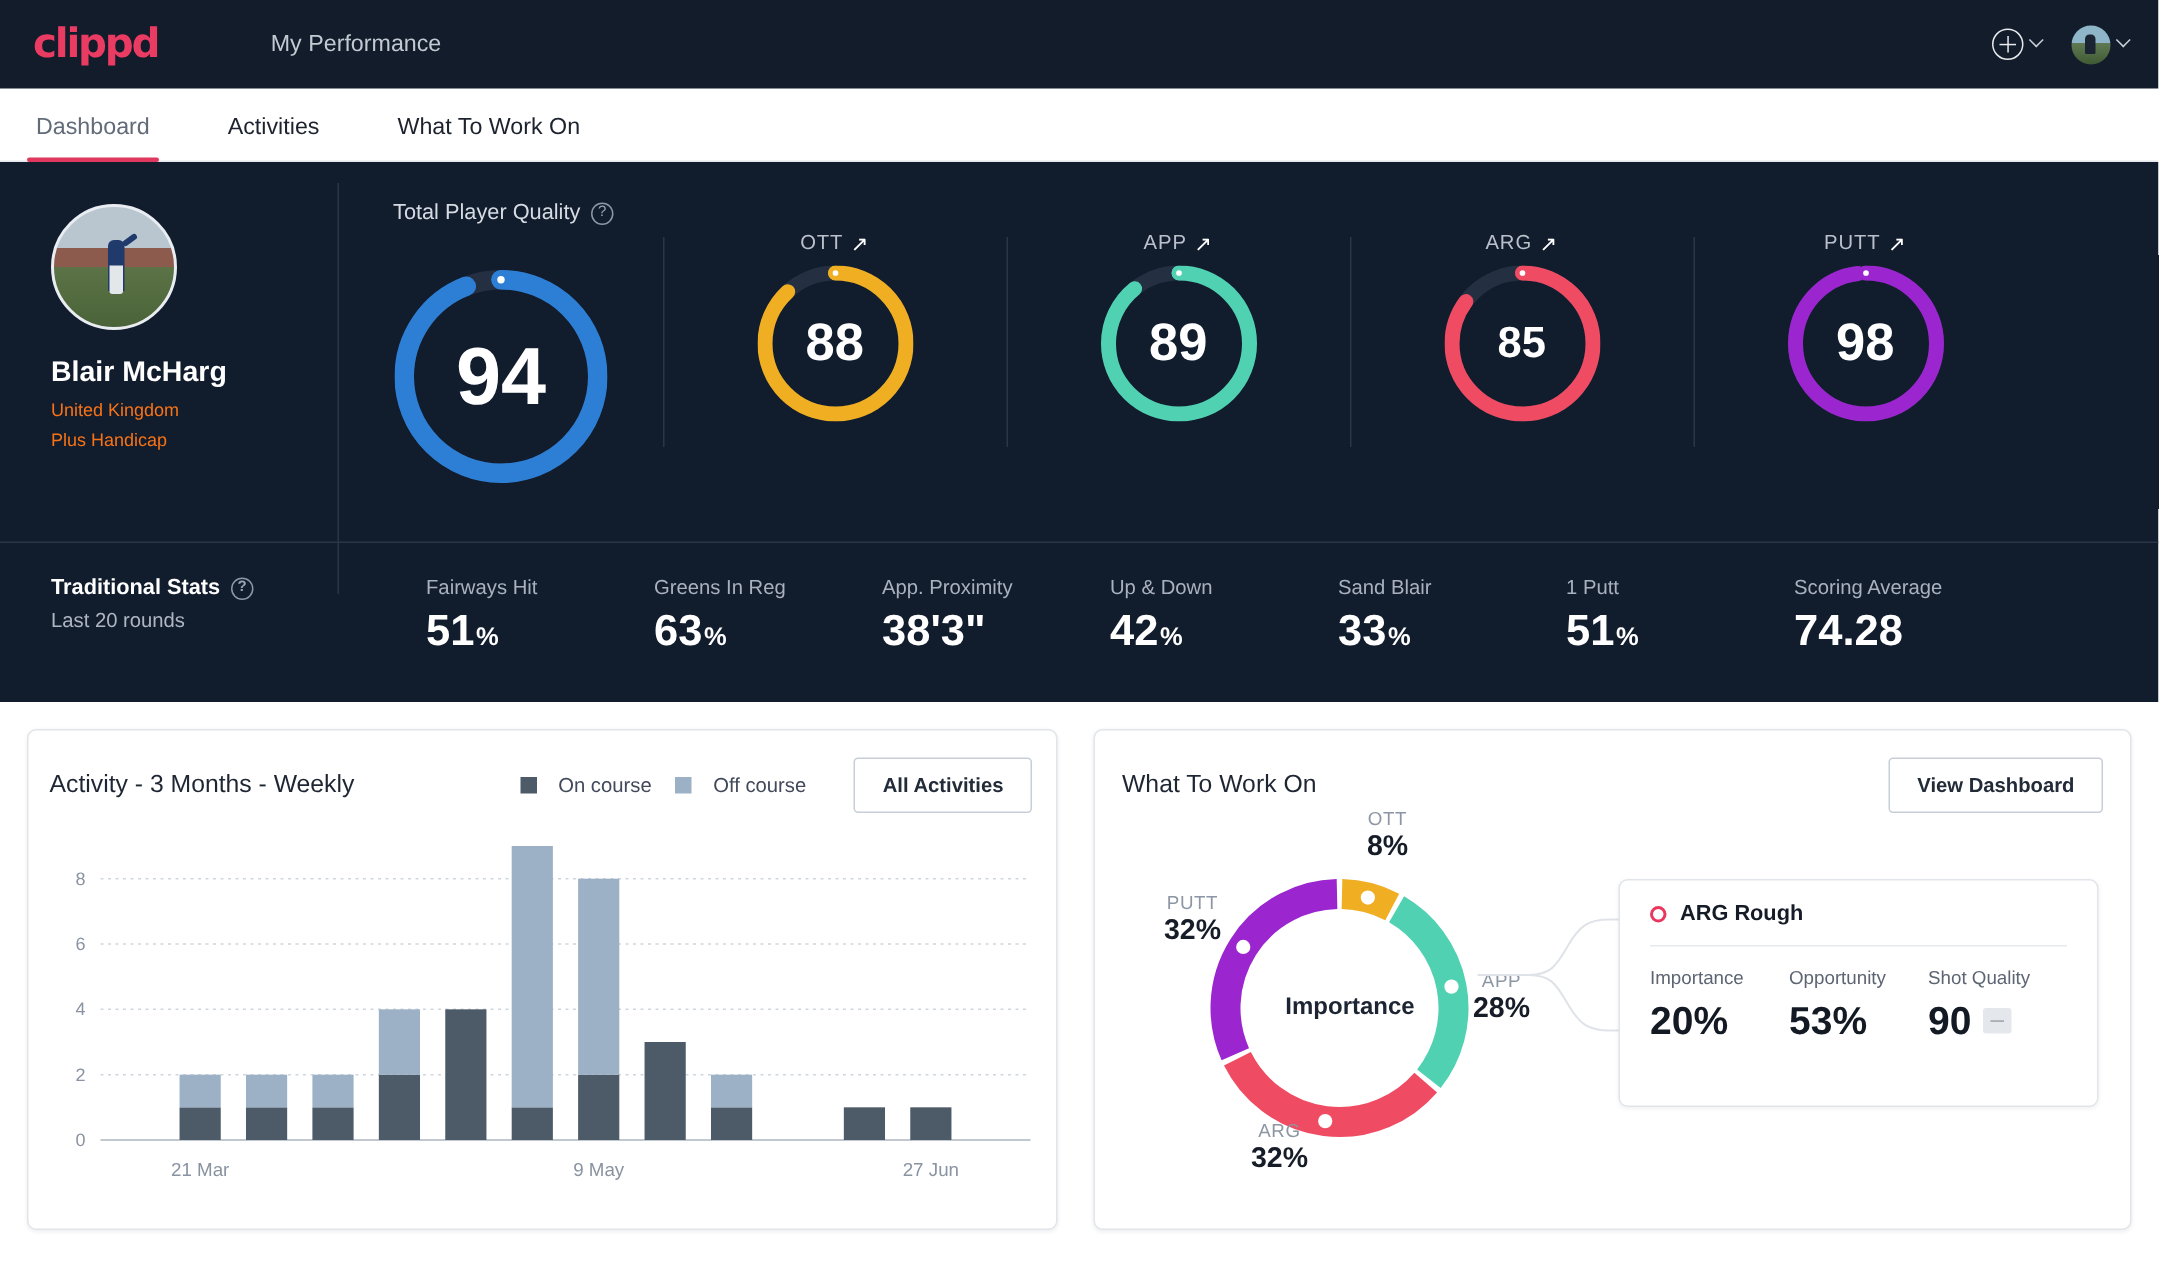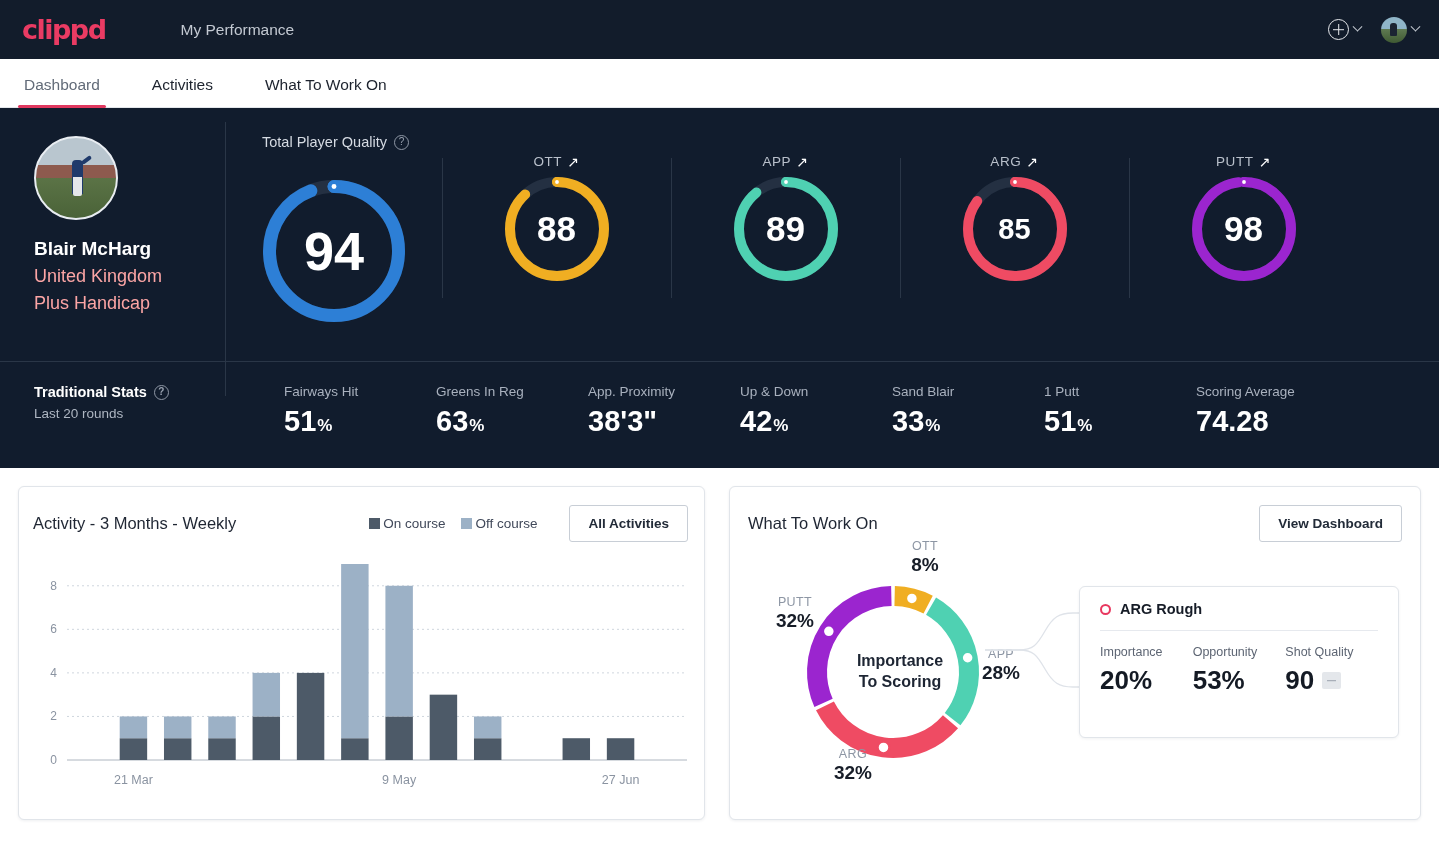--- a/index.html
+++ b/index.html
@@ -88,21 +88,21 @@
   }
   .avatar-lg .fig::after {
     content:""; position:absolute; left:1px; top:17px; width:9px; height:19px;
     background:#e4e7ea; border-radius:0 0 2px 2px;
   }
   .avatar-lg .arm {
     position:absolute; left:45px; top:20px; width:11px; height:4px;
     background:#1f3a6b; transform: rotate(-36deg); border-radius:2px;
   }
   .pname { color:#fff; font-size:19px; font-weight:bold; margin-top:18px; }
-  .pmeta { color:#fca5a5; font-size:18px; margin-top:6px; }
+  .pmeta { color:#f97316; font-size:12px; margin-top:6px; }
 
   .gauges { flex: 1; padding-top: 26px; position: relative; }
   .tpq-label {
     display:flex; align-items:center; gap:7px; margin-left:36px;
     color:#d6dbe3; font-size:14.5px;
   }
   .qmark {
     width:15px; height:15px; border-radius:50%; border:1.3px solid #8e97a5;
     color:#9aa3b1; font-size:10px; display:flex; align-items:center;
     justify-content:center; line-height:1;
@@ -151,21 +151,21 @@
   .bottom { display:flex; gap:24px; padding: 18px 18px 0 18px; }
   .card {
     background:#fff; border:1px solid #e1e5ea; border-radius:6px;
     box-shadow:0 1px 3px rgba(20,30,50,.07);
   }
   .card-activity { width: 687px; height: 334px; padding: 18px 16px 10px 14px; }
   .card-wtwo { width: 692px; height: 334px; padding: 18px 18px 10px 18px; position:relative; }
   .card-head { display:flex; align-items:center; }
   .card-title { font-size:16.5px; color:#1f2633; }
   .legend { display:flex; align-items:center; gap:16px; margin-left:auto; }
-  .legend-item { display:flex; align-items:center; gap:3px; font-size:13.5px; color:#41495a; }
+  .legend-item { display:flex; align-items:center; gap:14px; font-size:13.5px; color:#41495a; }
   .swatch { width:11px; height:11px; }
   .btn-outline {
     margin-left:16px; border:1px solid #c8ced6; border-radius:3px;
     padding:10px 18px; font-size:13.5px; color:#222b38; background:#fff;
     font-weight:bold; cursor:pointer;
   }
   .btn-wrap-right { margin-left:auto; }
 
   .chart-area { position:relative; margin-top: 14px; height: 250px; }
 
@@ -435,21 +435,20 @@
     <div class="card-head">
       <div class="card-title">What To Work On</div>
       <div class="btn-wrap-right">
         <button class="btn-outline">View Dashboard</button>
       </div>
     </div>
 
     <div class="donut-wrap" id="donut-wrap">
       <div class="donut-center-txt">
         <div>Importance</div>
-        <div>To Scoring</div>
       </div>
     <svg width="300" height="265">
           <path d="M 144.65793126262665 57.01808594192691 A 76 76 0 0 1 178.15171002226418 65.61782667121332" fill="none" stroke="#f0ae22" stroke-width="20"></path>
           <path d="M 181.05742250325076 67.21525562557028 A 76 76 0 0 1 202.6018761533498 180.15523681417318" fill="none" stroke="#4fd1b2" stroke-width="20"></path>
           <path d="M 200.48826583304466 182.7101528011048 A 76 76 0 0 1 74.95542146057207 166.85166659695832" fill="none" stroke="#ef4b63" stroke-width="20"></path>
           <path d="M 73.54359586364255 163.85138448185086 A 76 76 0 0 1 141.34206873737338 57.01808594192691" fill="none" stroke="#9b25cf" stroke-width="20"></path>
           <circle cx="161.900431424529" cy="59.38767975422404" r="6" fill="#ffffff" stroke="#f0ae22" stroke-width="2.5"></circle>
           <circle cx="217.65383105538035" cy="118.75902009148493" r="6" fill="#ffffff" stroke="#4fd1b2" stroke-width="2.5"></circle>
           <circle cx="133.47467424911287" cy="208.4007172999003" r="6" fill="#ffffff" stroke="#ef4b63" stroke-width="2.5"></circle>
           <circle cx="78.83107766184685" cy="92.27716358159627" r="6" fill="#ffffff" stroke="#9b25cf" stroke-width="2.5"></circle>

